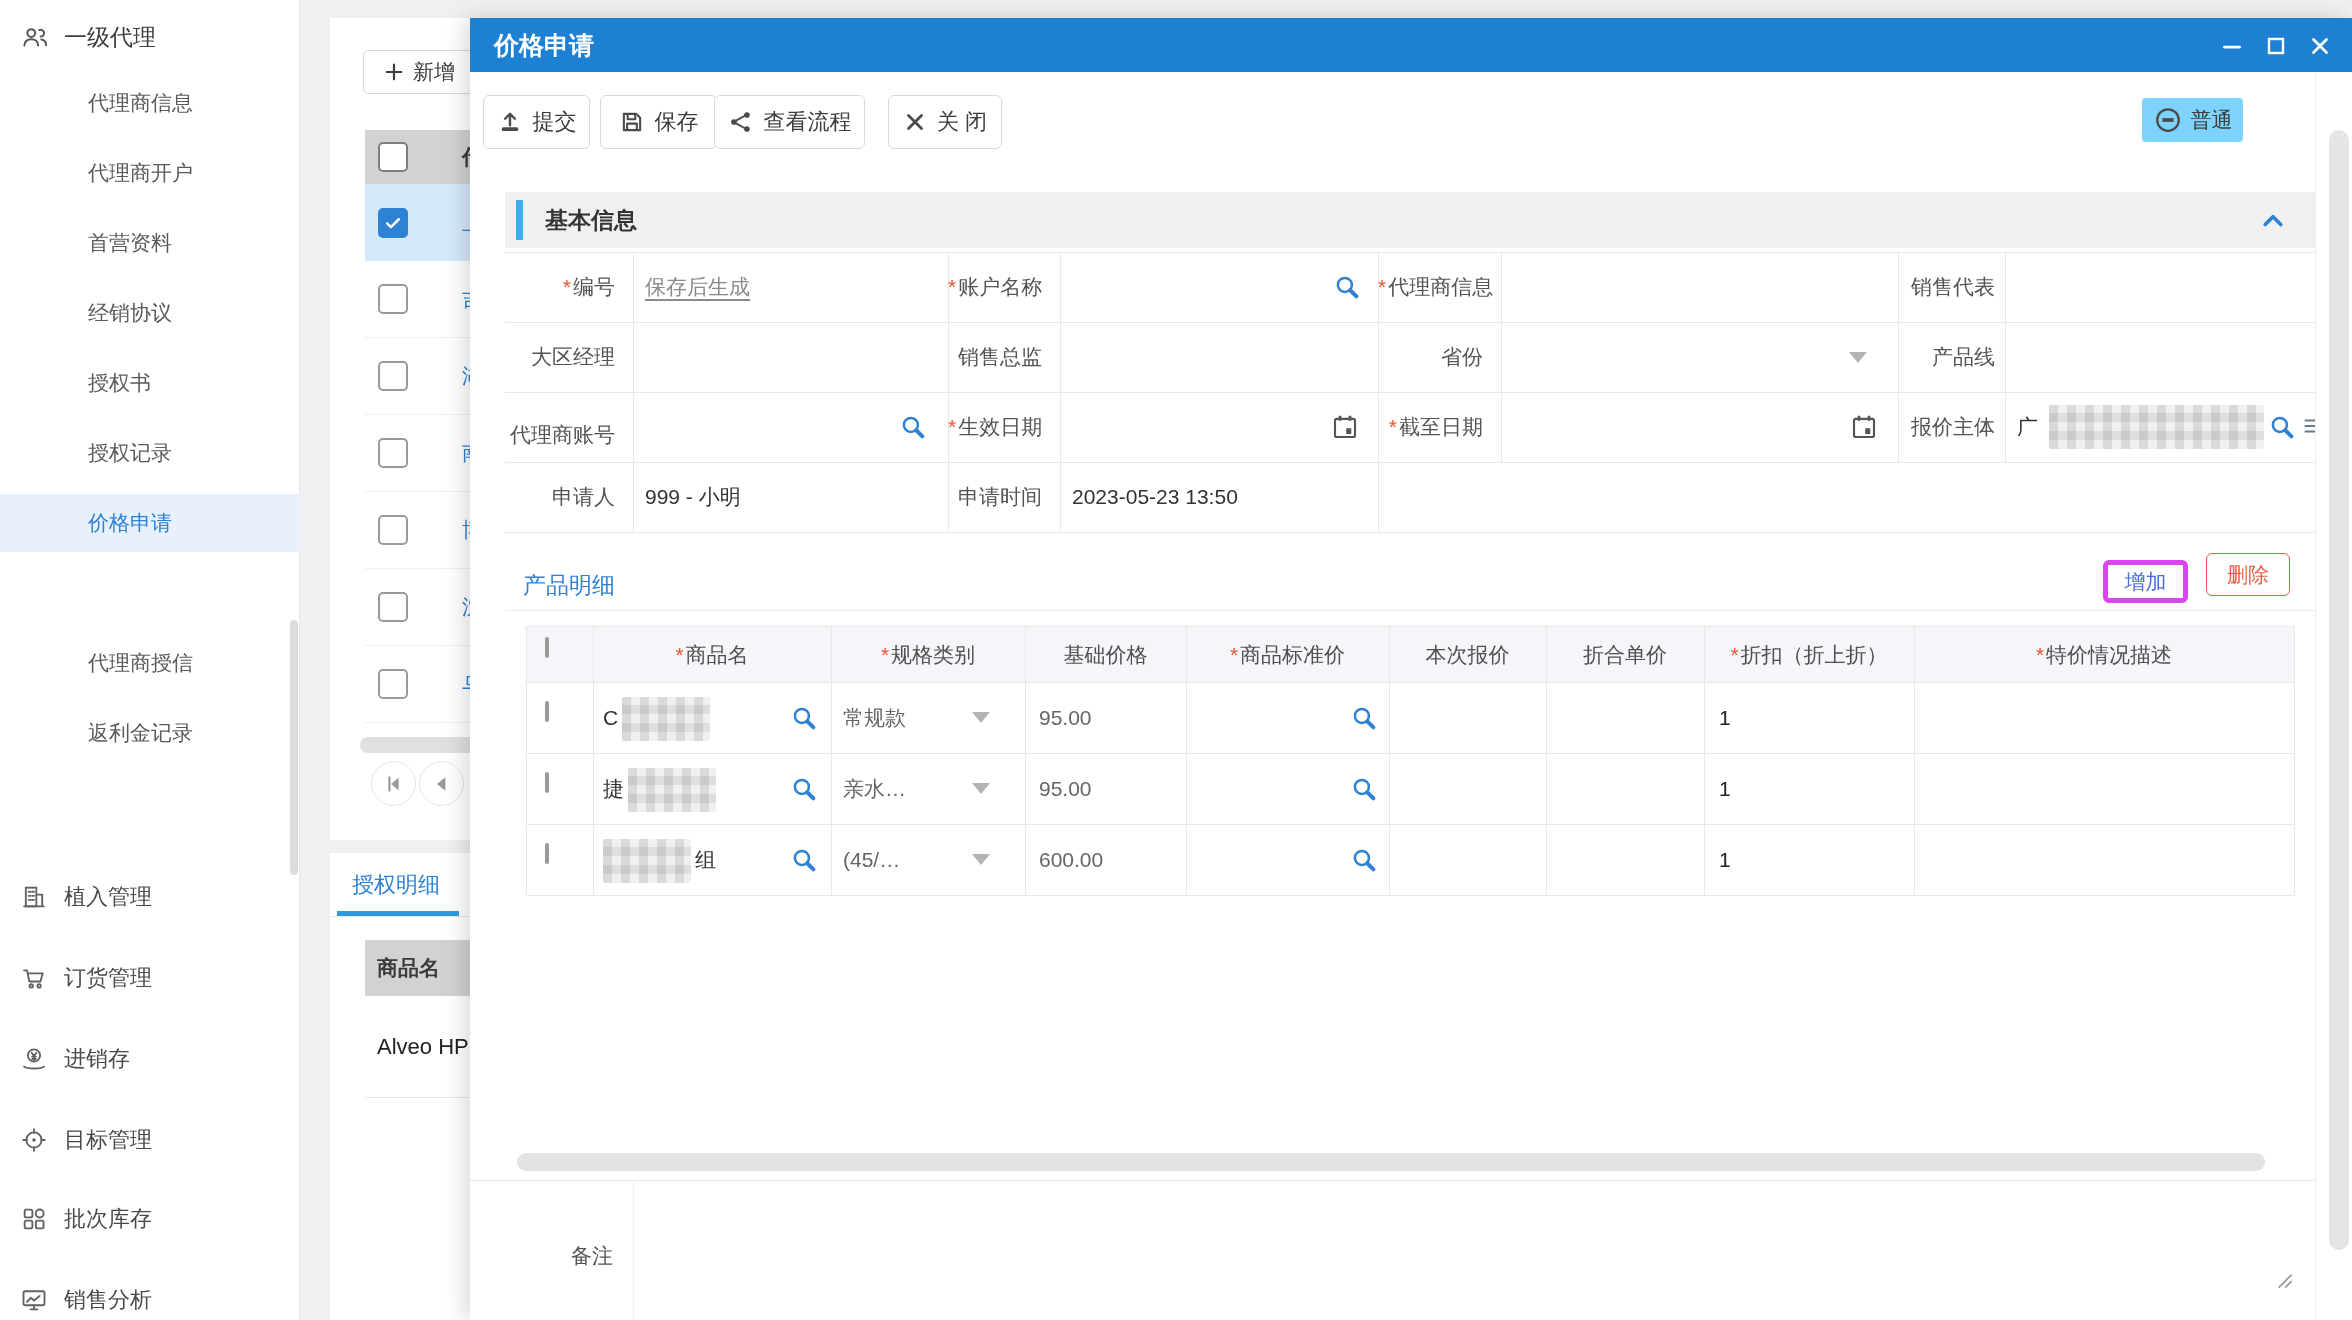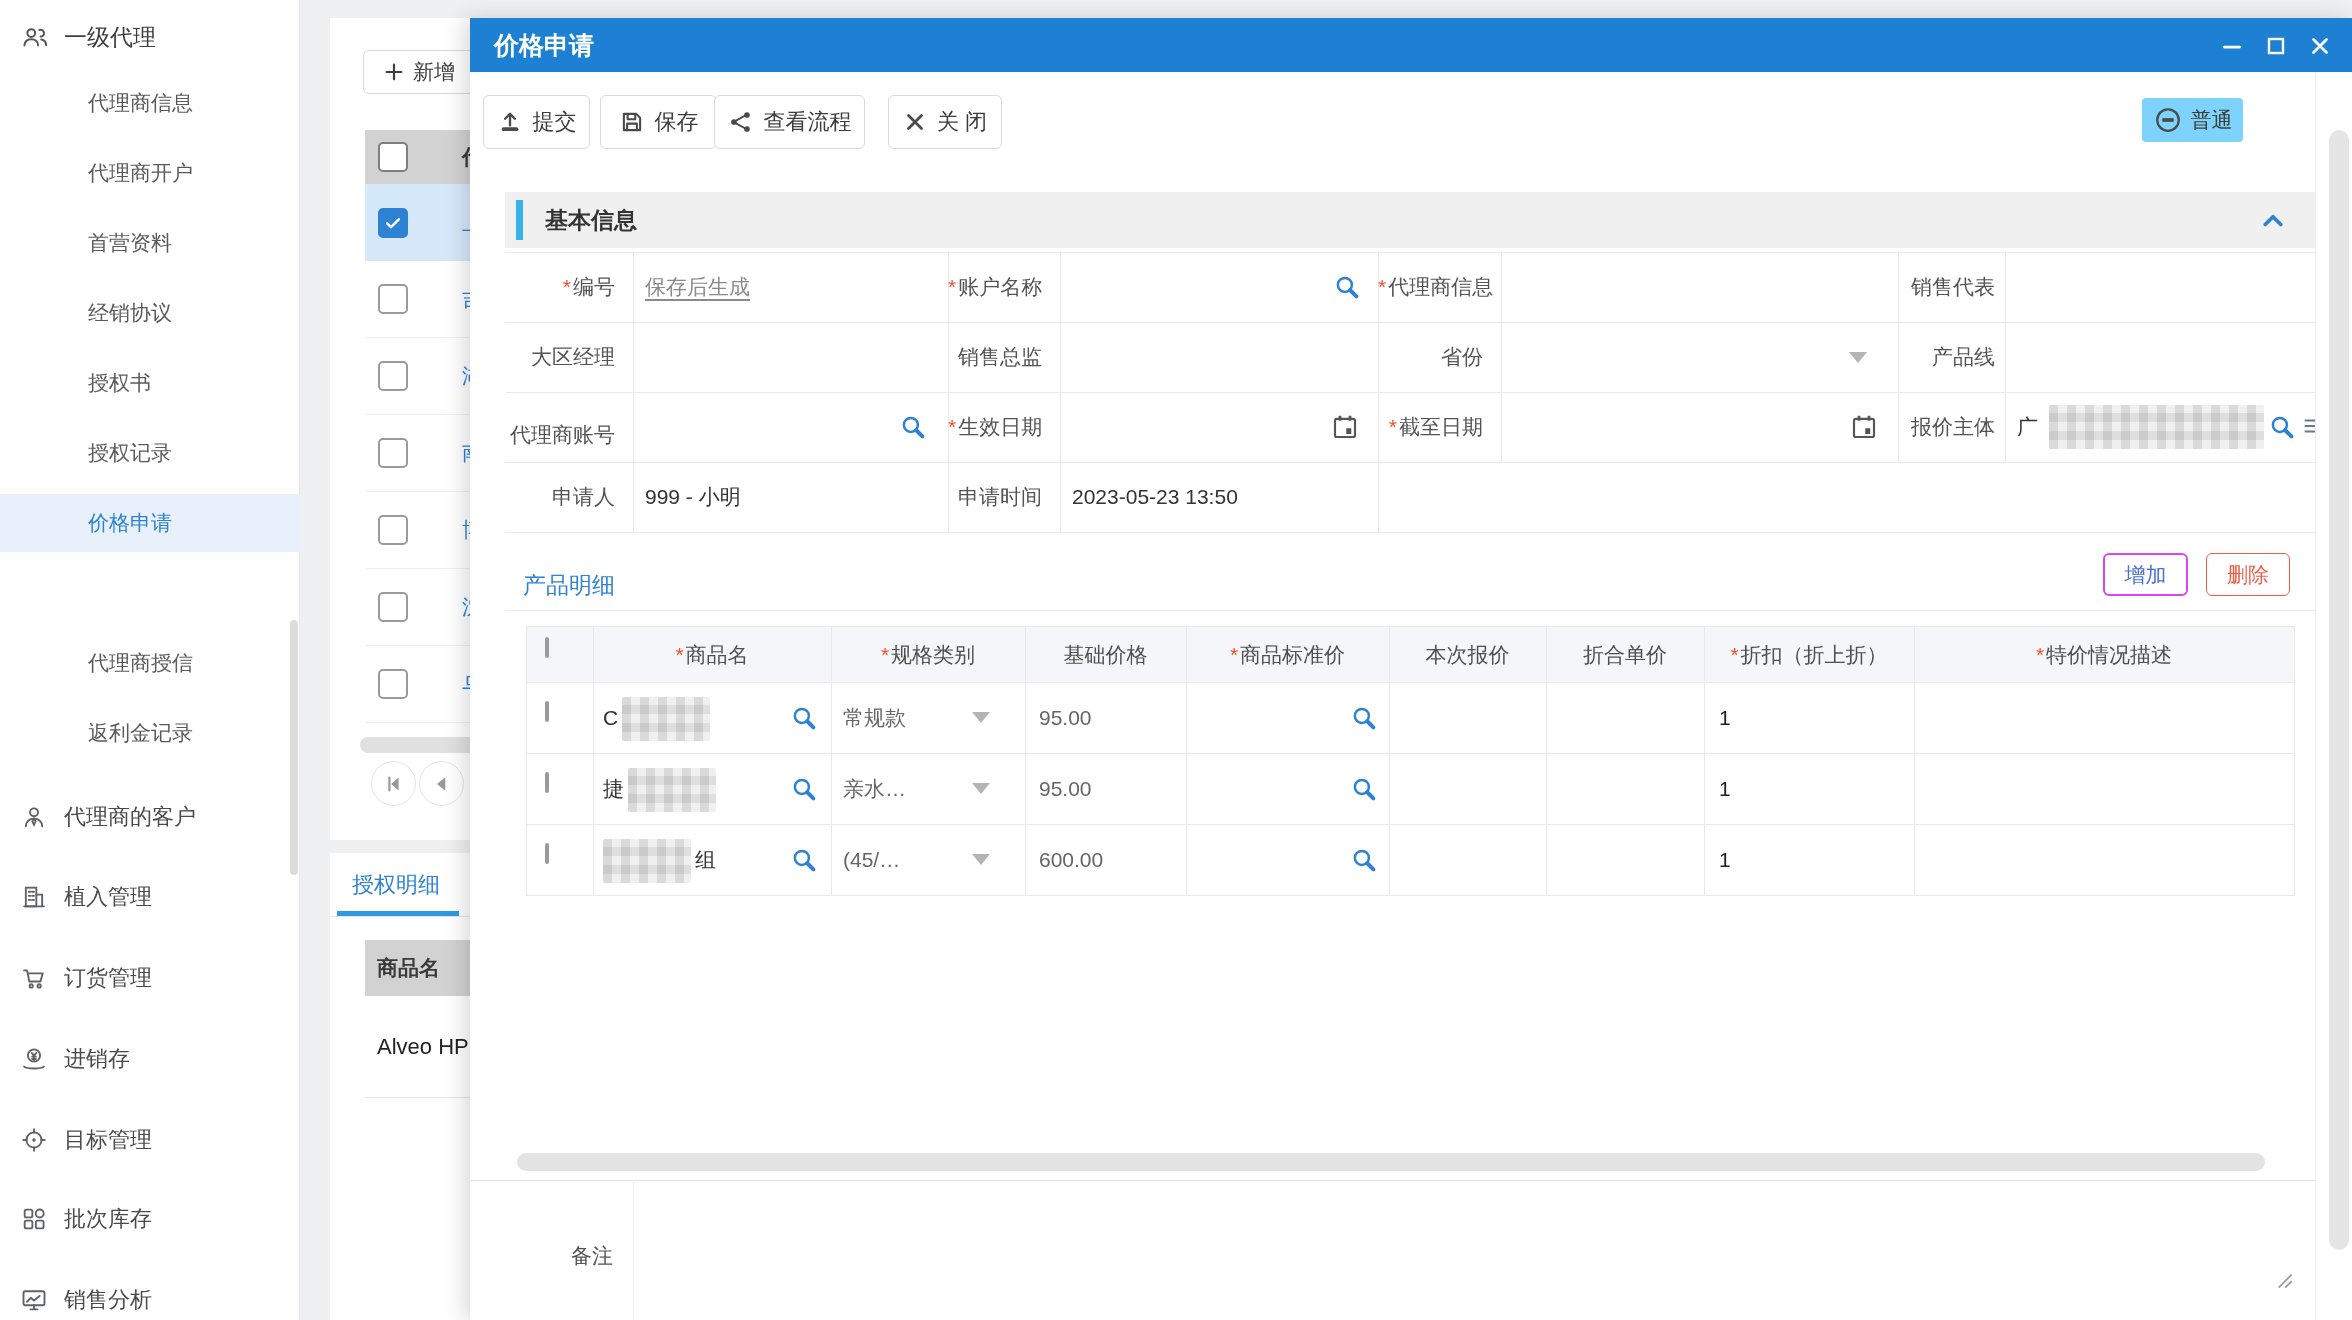--- a/index.html
+++ b/index.html
@@ -49,21 +49,21 @@
   .flabel{position:absolute;height:70px;line-height:70px;text-align:right;color:#545454;font-size:21px;white-space:nowrap;box-sizing:border-box;padding-right:10px;}
   .fval{position:absolute;height:70px;line-height:70px;color:#333;font-size:21px;white-space:nowrap;}
   .req{color:#f4502c;margin-right:2px;}
   .gen-link{color:#8a8a8a;text-decoration:underline;text-underline-offset:5px;}
   .redact{display:inline-block;vertical-align:middle;height:44px;border-radius:2px;
     background-color:#ececec;
     background-image:repeating-linear-gradient(90deg,rgba(120,120,120,.22) 0 9px,rgba(200,200,200,.12) 9px 18px),
                      repeating-linear-gradient(0deg,rgba(255,255,255,.5) 0 9px,rgba(160,160,160,.14) 9px 18px);}
   .sec-link{position:absolute;font-size:23px;color:#2e82d4;}
   .obtn{position:absolute;top:535px;height:43px;border-radius:6px;background:#fff;display:flex;align-items:center;justify-content:center;font-size:21px;box-sizing:border-box;cursor:pointer;}
-  .obtn.add{border:2px solid #d946ef;color:#4a6fd8;}
+  .obtn.add{border:5px solid #d946ef;color:#4a6fd8;margin-top:7px;}
   .obtn.del{border:1px solid #e95d45;color:#e95d45;}
   .pt{position:absolute;left:56px;top:608px;width:1767px;height:268px;border:1px solid #e9e9e9;box-sizing:content-box;}
   .pt-head{position:absolute;left:0;top:0;width:1767px;height:55px;background:#f5f6fa;}
   .th{position:absolute;top:0;height:55px;line-height:55px;text-align:center;font-size:21px;color:#4f4f4f;white-space:nowrap;}
   .td{position:absolute;height:71px;line-height:71px;font-size:21px;color:#666;white-space:nowrap;}
   .caret{display:inline-block;width:0;height:0;border-left:9px solid transparent;border-right:9px solid transparent;border-top:11px solid #b4b4b4;}
   .mh-scroll{position:absolute;left:47px;top:1135px;width:1748px;height:18px;border-radius:9px;background:#e3e3e3;}
   .remark-label{position:absolute;left:35px;top:1222px;width:118px;height:32px;line-height:32px;text-align:right;font-size:21px;color:#545454;box-sizing:border-box;padding-right:10px;}
   .modal-vscroll{position:absolute;left:1859px;top:112px;width:20px;height:1120px;border-radius:10px;background:#e5e5e5;}
   svg{display:block;}
@@ -87,30 +87,20 @@
   <div class="side-item" style="top:74px"><span>代理商信息</span></div>
   <div class="side-item" style="top:144px"><span>代理商开户</span></div>
   <div class="side-item" style="top:214px"><span>首营资料</span></div>
   <div class="side-item" style="top:284px"><span>经销协议</span></div>
   <div class="side-item" style="top:354px"><span>授权书</span></div>
   <div class="side-item" style="top:424px"><span>授权记录</span></div>
   <div class="side-item active" style="top:494px"><span>价格申请</span></div>
   <div class="side-item" style="top:634px"><span>代理商授信</span></div>
   <div class="side-item" style="top:704px"><span>返利金记录</span></div>
 
-  <div class="side-mod" style="top:795px">
-    <span>
-      <svg width="28" height="28" viewBox="0 0 24 24" fill="none" stroke="#606266" stroke-width="1.6" stroke-linecap="round">
-        <circle cx="12" cy="8" r="3.4"></circle>
-          <path d="M5 20c0-4 3-6.6 7-6.6s7 2.6 7 6.6"></path>
-          <path d="M12 13.5l-1.4 2.2 1.4 3 1.4-3z"></path>
-      </svg>
-    </span>
-      <span>代理商的客户</span>
-  </div>
   <div class="side-mod" style="top:875px">
     <span>
       <svg width="28" height="28" viewBox="0 0 24 24" fill="none" stroke="#606266" stroke-width="1.6" stroke-linecap="round">
         <rect x="5" y="4" width="9" height="16"></rect>
           <path d="M14 10h5v10M3.5 20h17"></path>
           <path d="M7.5 7.5h1.5M10.5 7.5H12M7.5 11h1.5M10.5 11H12M7.5 14.5h1.5M10.5 14.5H12"></path>
       </svg>
     </span>
       <span>植入管理</span>
   </div>

